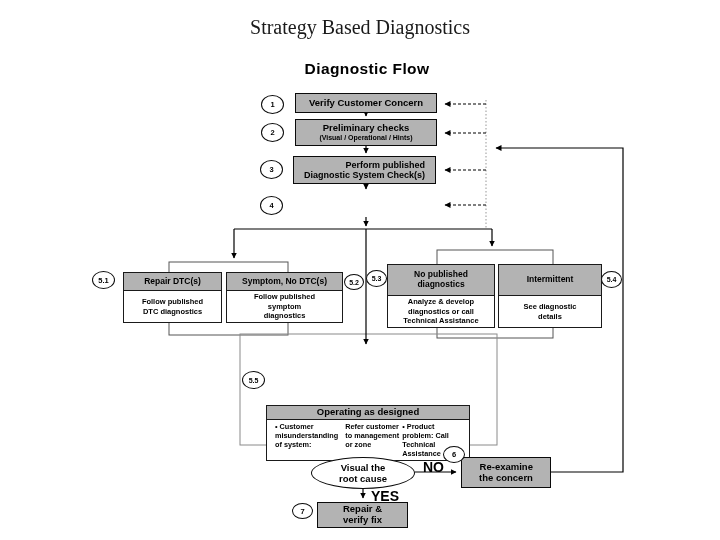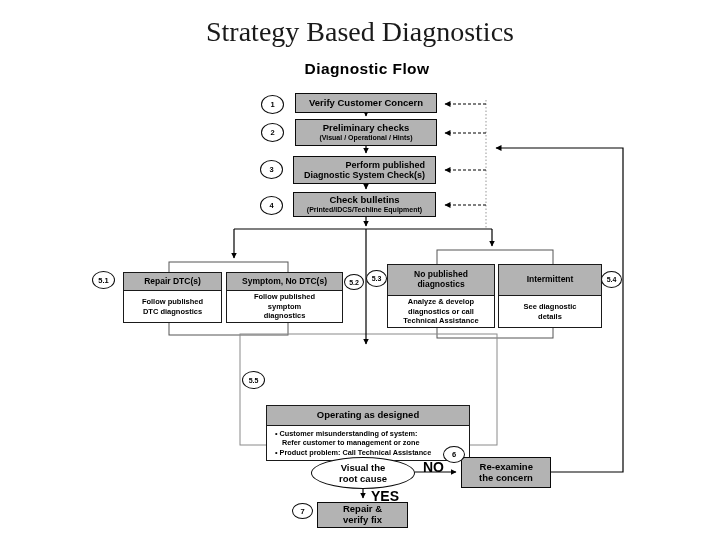--- a/index.html
+++ b/index.html
@@ -1,39 +1,39 @@
 <!DOCTYPE html>
 <html><head>
 <meta charset="utf-8">
 <style>
   html,body{margin:0;padding:0;background:#ffffff;}
   .slide{position:relative;width:720px;height:540px;background:#ffffff;overflow:hidden;
          font-family:"Liberation Sans",sans-serif;color:#000;}
   .title{position:absolute;left:0;top:16px;width:720px;text-align:center;
-         font-family:"Liberation Serif",serif;font-size:28px;color:#1a1a1a;}
+         font-family:"Liberation Serif",serif;font-size:20px;color:#1a1a1a;}
   .heading{position:absolute;left:367px;top:60px;transform:translateX(-50%);
          font-size:15.5px;font-weight:bold;letter-spacing:.4px;}
   svg.lines{position:absolute;left:0;top:0;z-index:1;}
   .pbox{position:absolute;z-index:2;background:#b3b3b3;border:1.5px solid #0a0a0a;
         box-sizing:border-box;display:flex;flex-direction:column;align-items:center;
         justify-content:center;text-align:right;line-height:1.12;}
   .pbox .lbl{font-weight:bold;font-size:9.5px;white-space:pre-line;}
   .pbox .sub{font-weight:bold;font-size:7px;white-space:pre-line;}
   .circ{position:absolute;z-index:3;background:#fff;border:1.4px solid #0a0a0a;
         border-radius:50%;box-sizing:border-box;display:flex;align-items:center;
         justify-content:center;font-size:7.5px;font-weight:bold;}
   .branch{position:absolute;z-index:2;background:#fff;border:1.5px solid #1a1a1a;
         box-sizing:border-box;display:flex;flex-direction:column;}
   .branch .bhead{background:#b3b3b3;border-bottom:1.5px solid #1a1a1a;display:flex;
         align-items:center;justify-content:center;text-align:center;font-weight:bold;
         font-size:8.5px;line-height:1.15;white-space:pre-line;}
   .branch .bbody{flex:1;display:flex;align-items:center;justify-content:center;
         text-align:center;font-weight:bold;font-size:7.5px;line-height:1.3;
         white-space:pre-line;}
-  .bullets{flex:1;display:flex;flex-direction:column;justify-content:center;
+  .bullets{flex:1;display:flex;flex-direction:row;justify-content:center;
         padding:2px 2px 2px 8px;text-align:left;font-weight:bold;font-size:7.3px;
         line-height:1.25;}
   .bullets .indent{padding-left:7px;}
   .oval{position:absolute;z-index:2;background:#fff;border:1.5px solid #0a0a0a;
         border-radius:50%;box-sizing:border-box;display:flex;align-items:center;
         justify-content:center;text-align:center;font-weight:bold;font-size:9.5px;
         line-height:1.2;white-space:pre-line;}
   .edge-lbl{position:absolute;z-index:3;font-weight:bold;font-size:14px;}
 </style>
 </head>
@@ -100,24 +100,20 @@
       <span>3</span>
     </div>
   <div class="pbox" style="left:293px;top:156px;width:143px;height:28px;">
     <div class="lbl" style="font-size:9px;">Perform published
 Diagnostic System Check(s)</div>
   </div>
 
   <div class="circ" style="left:260px;top:196px;width:23px;height:19px;">
       <span>4</span>
     </div>
-  <div class="pbox" style="left:293px;top:192px;width:143px;height:25px;">
-    <div class="lbl">Check bulletins</div>
-    <div class="sub">(Printed/IDCS/Techline Equipment)</div>
-  </div>
 
   <div class="circ" style="left:92px;top:271px;width:23px;height:18px;">
       <span>5.1</span>
     </div>
   <div class="branch" style="left:123px;top:272px;width:99px;height:51px;">
     <div class="bhead" style="height:17px;">Repair DTC(s)</div>
     <div class="bbody">Follow published
 DTC diagnostics</div>
   </div>
 

